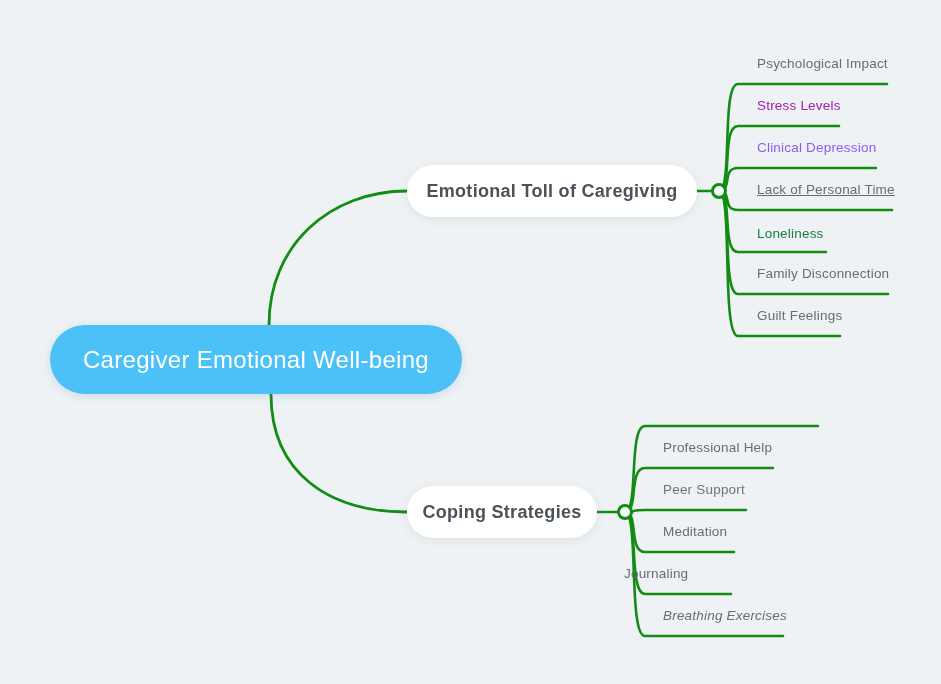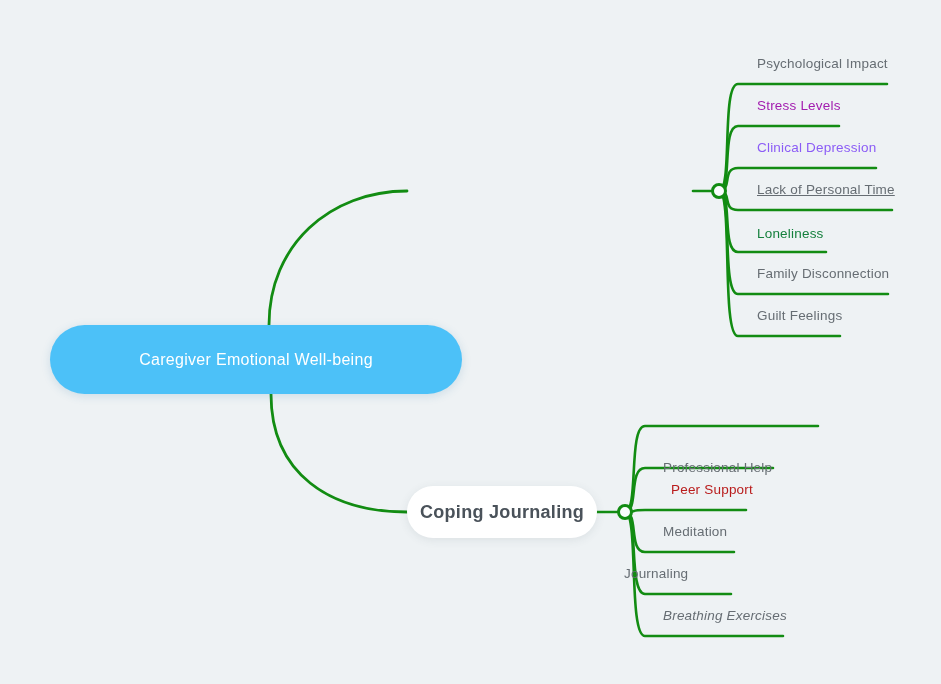--- a/index.html
+++ b/index.html
@@ -21,21 +21,21 @@
     position: absolute;
     left: 0;
     top: 0;
   }
   .root-node {
     position: absolute;
     display: flex;
     align-items: center;
     justify-content: center;
     border-radius: 999px;
-    font-size: 16px;
+    font-size: 24px;
     font-weight: 500;
     letter-spacing: 0.3px;
     white-space: nowrap;
     box-shadow: 0 2px 10px rgba(50, 120, 170, 0.18);
     cursor: pointer;
   }
   .branch-node {
     position: absolute;
     display: flex;
     align-items: center;
@@ -79,27 +79,28 @@
       <path d="M 625 512 C 639 512, 628 468, 645 468 L 773 468" fill="none" stroke="#128c12" stroke-width="2.6" stroke-linecap="round"></path>
       <path d="M 625 512 C 639 512, 628 510, 645 510 L 746 510" fill="none" stroke="#128c12" stroke-width="2.6" stroke-linecap="round"></path>
       <path d="M 625 512 C 639 512, 628 552, 645 552 L 734 552" fill="none" stroke="#128c12" stroke-width="2.6" stroke-linecap="round"></path>
       <path d="M 625 512 C 639 512, 628 594, 645 594 L 731 594" fill="none" stroke="#128c12" stroke-width="2.6" stroke-linecap="round"></path>
       <path d="M 625 512 C 639 512, 628 636, 645 636 L 783 636" fill="none" stroke="#128c12" stroke-width="2.6" stroke-linecap="round"></path>
       <circle cx="625" cy="512" r="6.5" fill="#fafdfd" stroke="#128c12" stroke-width="3"></circle>
     </svg>
 
   <div class="root-node" id="root-node" style="left: 50px; top: 325px; width: 412px; height: 69px; background: rgb(76, 193, 248); color: rgb(255, 255, 255);">Caregiver Emotional Well-being</div>
 
+  <div class="branch-node" id="branch-0" style="left: 407px; top: 165px; width: 290px; height: 52px; background: rgb(255, 255, 255); color: rgb(74, 82, 90);">Emotional Toll of Caregiving</div>
 
-  <div class="branch-node" id="branch-1" style="left: 407px; top: 486px; width: 190px; height: 52px; background: rgb(255, 255, 255); color: rgb(74, 82, 90);">Coping Journaling</div>
+  <div class="branch-node" id="branch-1" style="left: 407px; top: 486px; width: 190px; height: 52px; background: rgb(255, 255, 255); color: rgb(74, 82, 90);">Coping Strategies</div>
 <div class="leaf-label" style="left: 757px; top: 55px; color: rgb(102, 109, 115); text-align: center;">Psychological Impact</div>
     <div class="leaf-label" style="left: 757px; top: 97px; color: #a21caf;">Stress Levels</div>
     <div class="leaf-label" style="left: 757px; top: 139px; color: #8b5cf6;">Clinical Depression</div>
     <div class="leaf-label" style="left: 757px; top: 181px; color: rgb(102, 109, 115); text-decoration: underline;">Lack of Personal Time</div>
     <div class="leaf-label" style="left: 757px; top: 225px; color: #15803d;">Loneliness</div>
     <div class="leaf-label" style="left: 757px; top: 265px; color: rgb(102, 109, 115);">Family Disconnection</div>
     <div class="leaf-label" style="left: 757px; top: 307px; color: rgb(102, 109, 115);">Guilt Feelings</div>
-    <div class="leaf-label" style="left: 663px; top: 439px; color: rgb(102, 109, 115); margin-top: 20px;">Professional Help</div>
-    <div class="leaf-label" style="left: 663px; top: 481px; color: #b91c1c; margin-left: 8px;">Peer Support</div>
+    <div class="leaf-label" style="left: 663px; top: 439px; color: rgb(102, 109, 115);">Professional Help</div>
+    <div class="leaf-label" style="left: 663px; top: 481px; color: #737373;">Peer Support</div>
     <div class="leaf-label" style="left: 663px; top: 523px; color: rgb(102, 109, 115);">Meditation</div>
     <div class="leaf-label" style="left: 624px; top: 565px; color: rgb(102, 109, 115);">Journaling</div>
     <div class="leaf-label" style="left: 663px; top: 607px; color: rgb(102, 109, 115); font-style: italic;">Breathing Exercises</div>
   </div>
 
 </body></html>

